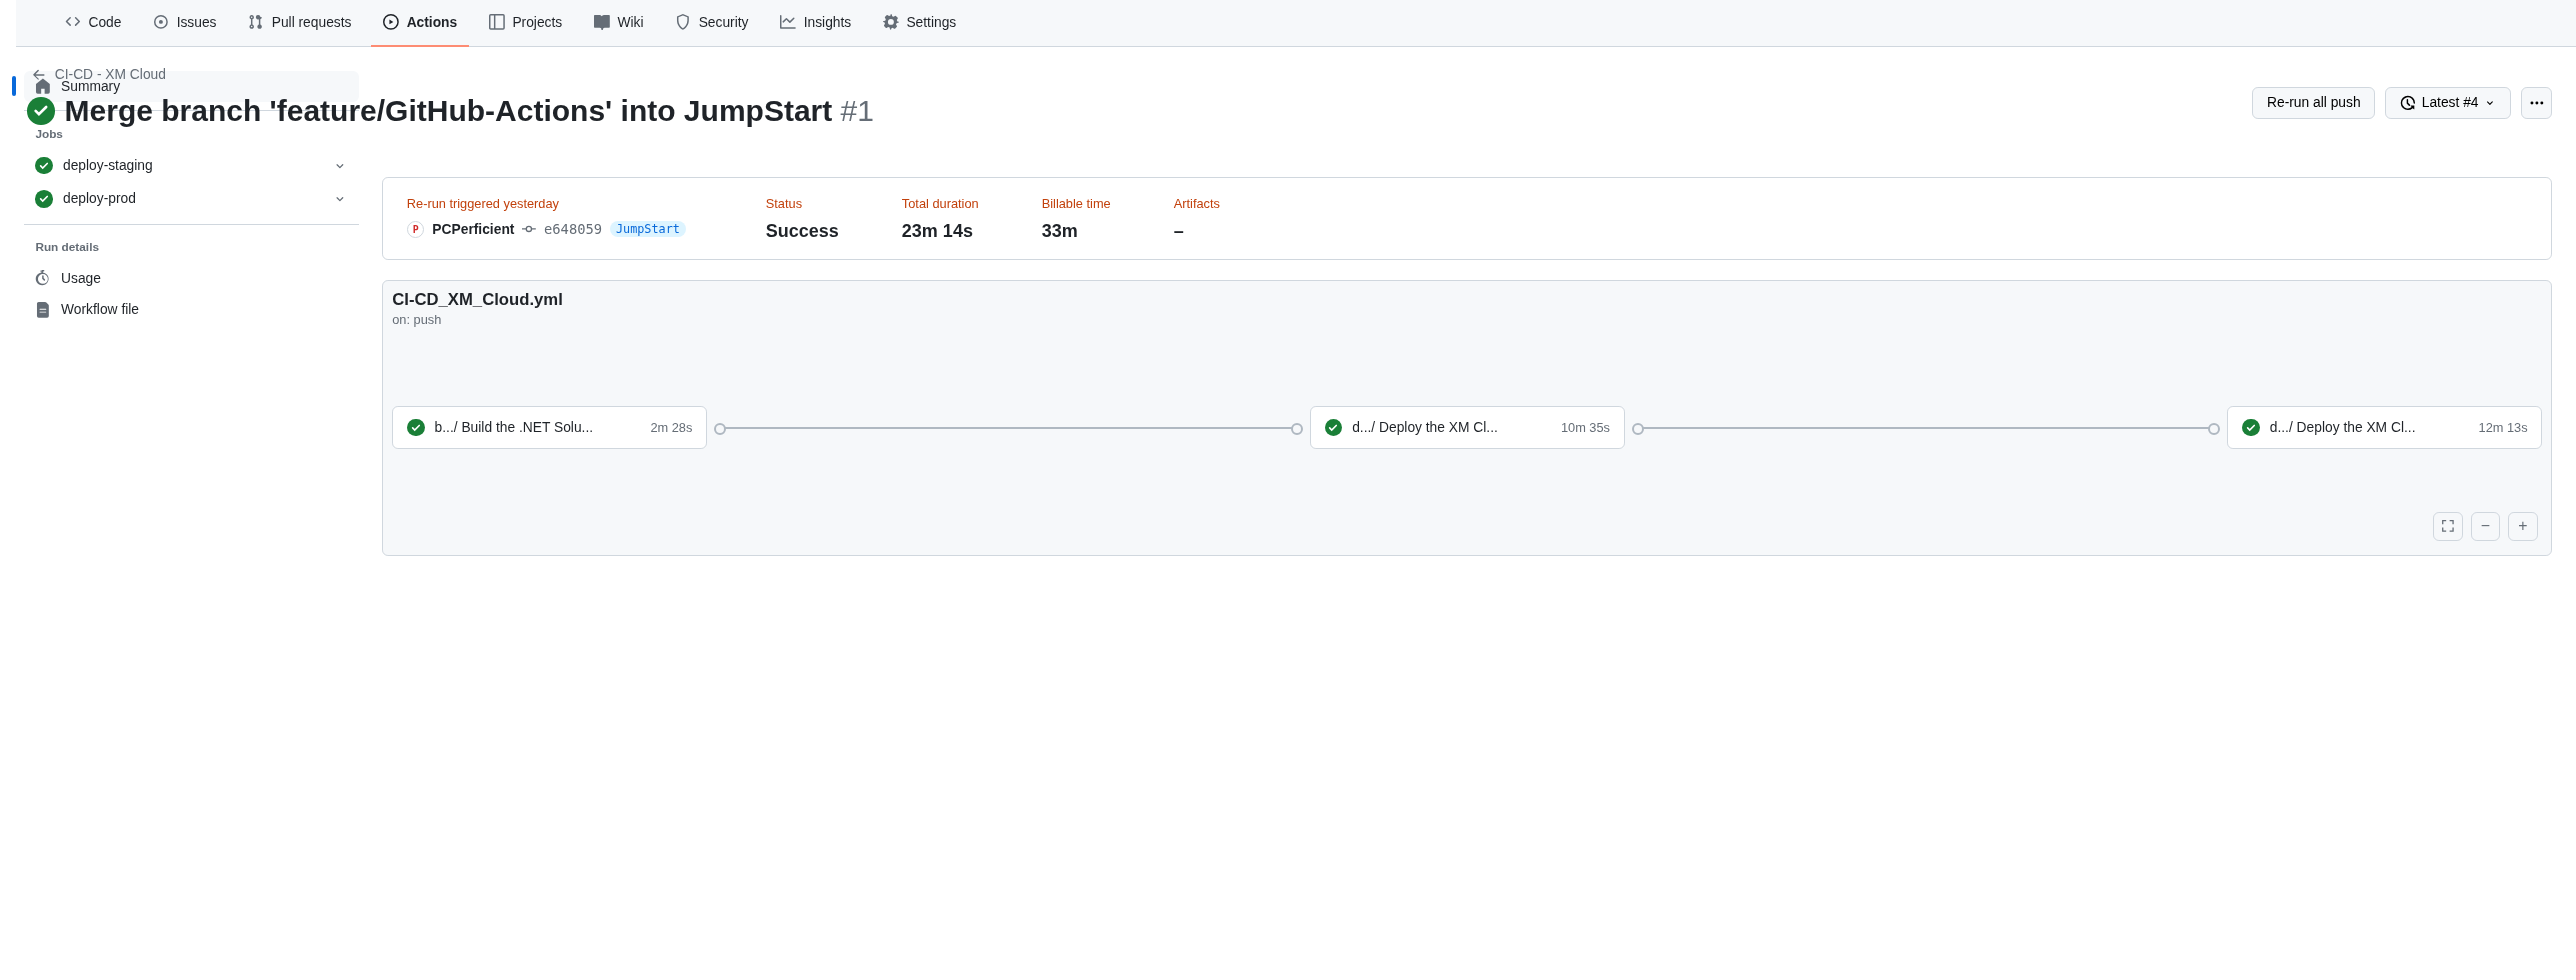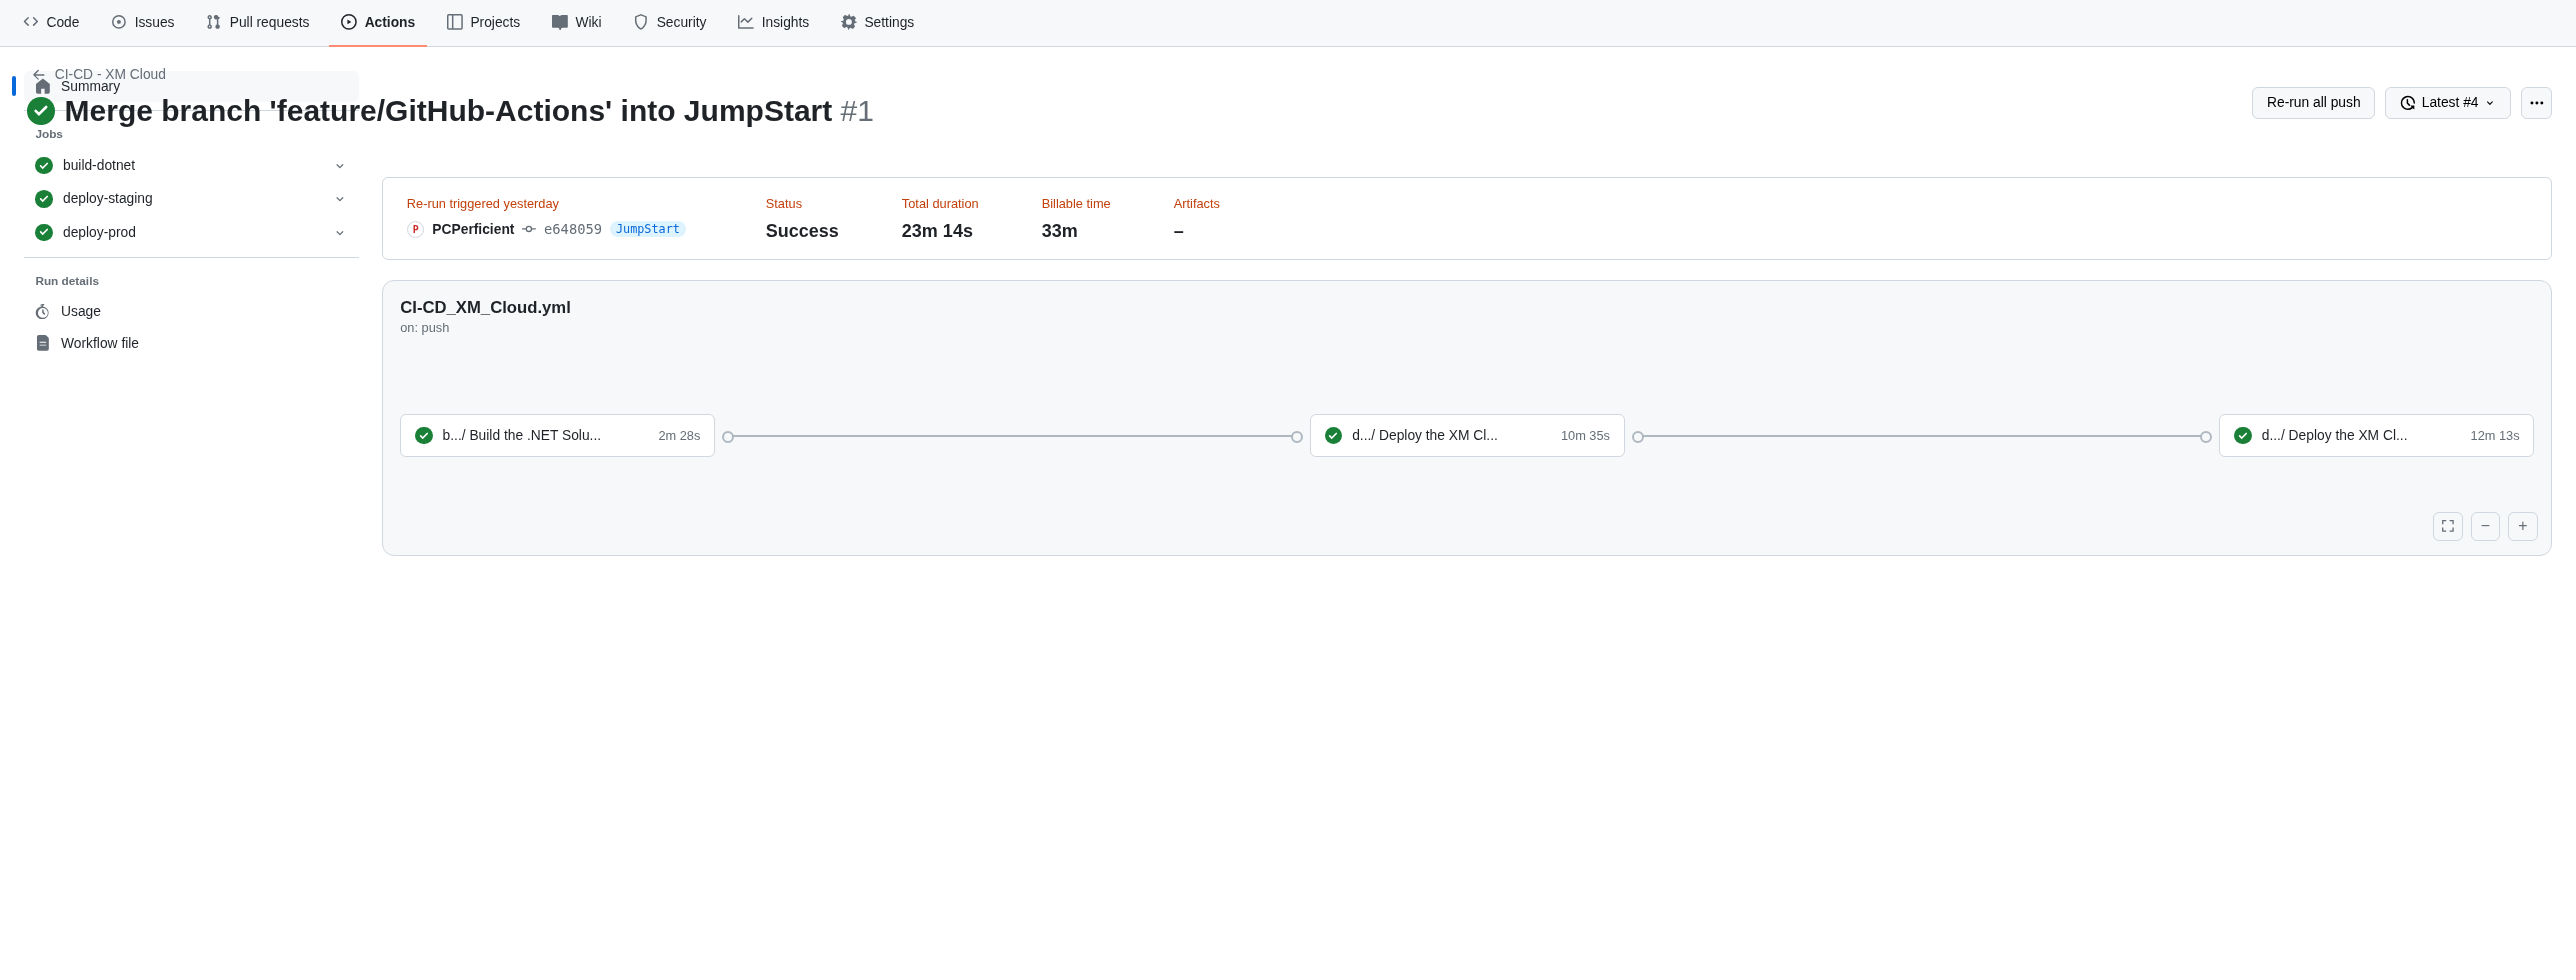--- a/index.html
+++ b/index.html
@@ -6,24 +6,25 @@
   body {
     font-family: -apple-system, BlinkMacSystemFont, "Segoe UI", Helvetica, Arial, sans-serif;
     font-size: 13.8px;
     color: #1f2328;
     background: #ffffff;
   }
   .tabnav {
     display: flex;
     align-items: center;
     gap: 7.9px;
-    padding: 0 11px;
+    padding: 0 37px;
     border-bottom: 1px solid #d0d7de;
     height: 47px;
     background: #f6f8fa;
+    margin-left: 16px;
   }
   .tab {
     display: flex;
     align-items: center;
     gap: 7.9px;
     padding: 0 11.8px;
     height: 47px;
     color: #1f2328;
     border-bottom: 2px solid transparent;
     cursor: pointer;
@@ -151,25 +152,24 @@
     display:inline-flex; align-items:center; justify-content:center; font-size:9.9px; font-weight:700; color:#d02828; font-family: monospace;
   }
   .commit-row { display:flex; align-items:center; gap:7.9px; font-size:13.8px; }
   .commit-hash { font-family: ui-monospace, SFMono-Regular, monospace; color:#656d76; }
   .branch-badge {
     background:#ddf4ff; color:#0969da; font-family: ui-monospace, monospace; font-size: 11.8px;
     padding: 1px 5.9px; border-radius: 9.9px;
   }
 
   .graph-card {
-    padding: 17px;
+    padding: 9px;
     background: #f6f8fa;
     position: relative;
     min-height: 276px;
-    border-radius: 12px;
   }
   .wf-name { font-size: 16.7px; font-weight: 600; margin-bottom: 2px; }
   .wf-sub { color:#656d76; font-size: 12.8px; }
 
   .graph-row {
     display:flex; align-items:center; margin-top: 79px; gap: 12px;
   }
   .job-node {
     background:#fff; border:1px solid #d0d7de; border-radius:5.9px;
     padding: 11.8px 13.8px; display:flex; align-items:center; gap:9.9px;
@@ -296,33 +296,20 @@
           <svg viewBox="0 0 16 16" width="15.8" height="15.8" fill="currentColor">
             <path d="M8 .5l7 5.5v8.25A1.75 1.75 0 0113.25 16h-3.5v-5h-3.5v5h-3.5A1.75 1.75 0 011 14.25V6L8 .5z"></path>
           </svg>
         </span>
       <span style="font-weight:500;">Summary</span>
     </div>
 
     <hr class="side-div">
 
     <div class="side-section-title">Jobs</div>
-    <div class="job-item">
-      <span class="job-check">
-          <svg width="9.9" height="9.9" viewBox="0 0 12 12" fill="none">
-            <path d="M2 6l2.5 2.5L10 3" stroke="#fff" stroke-width="2" stroke-linecap="round"></path>
-          </svg>
-        </span>
-      <span>build-dotnet</span>
-      <span class="chev">
-          <svg width="13.8" height="13.8" viewBox="0 0 16 16" fill="currentColor">
-            <path d="M4.22 6.22a.75.75 0 011.06 0L8 8.94l2.72-2.72a.75.75 0 111.06 1.06l-3.25 3.25a.75.75 0 01-1.06 0L4.22 7.28a.75.75 0 010-1.06z"></path>
-          </svg>
-        </span>
-    </div>
     <div class="job-item">
       <span class="job-check">
           <svg width="9.9" height="9.9" viewBox="0 0 12 12" fill="none">
             <path d="M2 6l2.5 2.5L10 3" stroke="#fff" stroke-width="2" stroke-linecap="round"></path>
           </svg>
         </span>
       <span>deploy-staging</span>
       <span class="chev">
           <svg width="13.8" height="13.8" viewBox="0 0 16 16" fill="currentColor">
             <path d="M4.22 6.22a.75.75 0 011.06 0L8 8.94l2.72-2.72a.75.75 0 111.06 1.06l-3.25 3.25a.75.75 0 01-1.06 0L4.22 7.28a.75.75 0 010-1.06z"></path>

